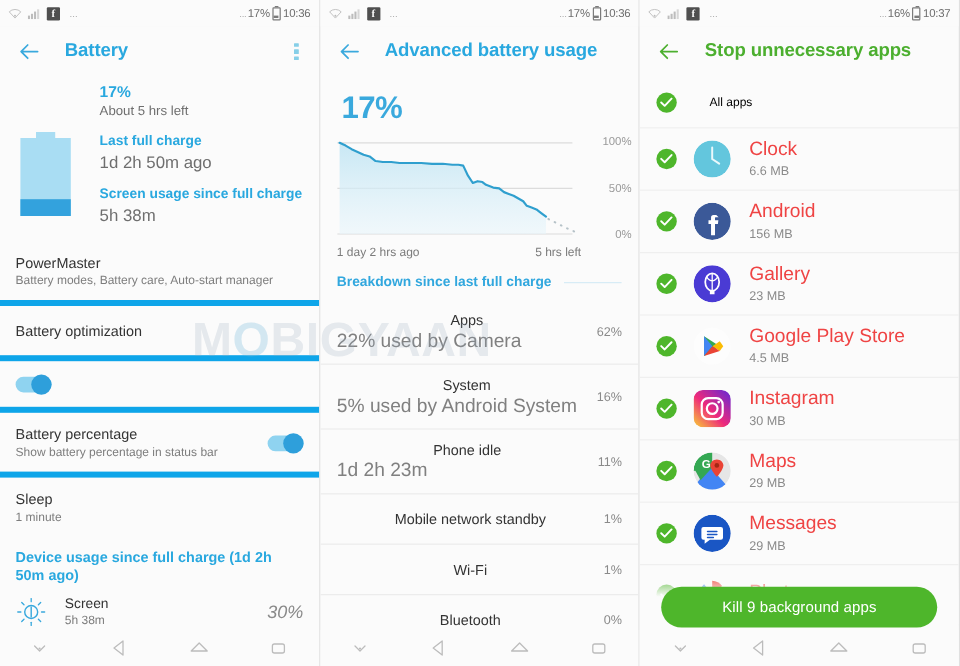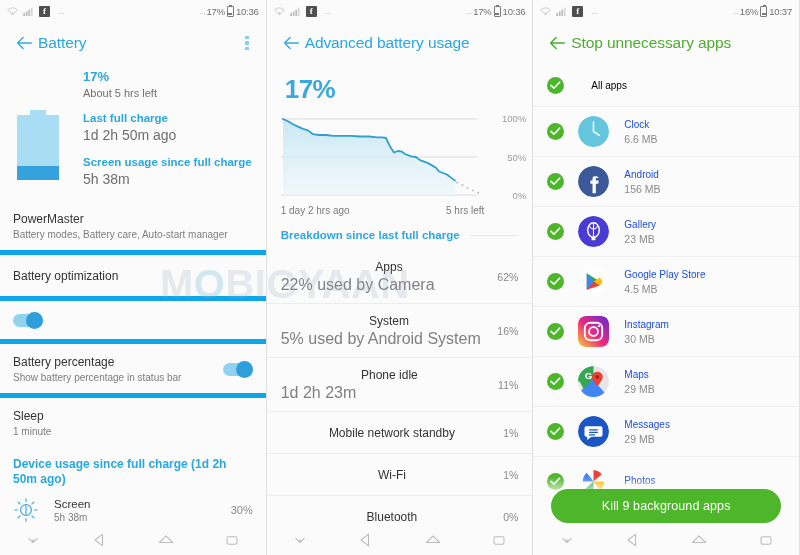--- a/index.html
+++ b/index.html
@@ -32,21 +32,21 @@
   .sig-ico { width: 11px; height: 9px; opacity: .55; }
   .fb-ico { width: 11px; height: 11px; background:#4f4f4f; border-radius:1px; color:#fbfbfb;
             font-size:9px; line-height:11px; text-align:center; font-family:"Liberation Serif", serif; font-weight:bold;}
   .batt-ico { width: 7px; height: 11px; border: 1px solid #7b7b7b; border-radius: 1px; position: relative; margin: 0 1px;}
   .batt-ico::before { content:''; position:absolute; top:-2px; left:1.5px; width:3px; height:1.5px; background:#7b7b7b;}
   .batt-ico::after { content:''; position:absolute; bottom:0.5px; left:0.5px; right:0.5px; height:2px; background:#7b7b7b;}
 
   
   .appbar { height: 42px; display: flex; align-items: center; padding: 0 13px; }
   .back-arrow { width: 22px; height: 22px; flex: 0 0 auto; }
-  .appbar-title { font-size: 15.5px; font-weight: normal; margin-left: 3px; letter-spacing: -0.1px;}
+  .appbar-title { font-size: 15.5px; font-weight: bold; margin-left: 19px; letter-spacing: -0.1px;}
   .blue-title { color: #29a8df; }
   .green-title { color: #4caf2f; }
   .overflow { margin-left: auto; display: flex; flex-direction: column; gap: 2.5px; padding: 4px; }
   .overflow i { display:block; width: 3.2px; height: 3.2px; background: #86cfe8; border-radius: 0.5px; }
   .p1-head { padding: 5px 0 0 0; }
   .pct-big { color: #29a8df; font-size: 13px; font-weight: bold; margin-left: 83px; }
   .pct-sub { color: #6e6e6e; font-size: 11px; margin-left: 83px; margin-top: 3px; }
   .batt-row { display: flex; margin-top: 11px; padding-left: 17px; }
   .batt-graphic { width: 42px; height: 70px; position: relative; flex: 0 0 auto; }
   .batt-graphic .cap { position: absolute; top: 0; left: 13px; width: 16px; height: 6px; background: #a9ddf3; }
@@ -65,21 +65,21 @@
   .switch { width: 30px; height: 13px; border-radius: 7px; background: #8fd3f0; position: relative; flex: 0 0 auto; }
   .switch i { position: absolute; right: 0; top: -2px; width: 17px; height: 17px; border-radius: 50%; background: #2e9fdb; }
   .no-border { border-bottom: none; }
 
   .section-hd { color: #29a8df; font-size: 12px; font-weight: bold; line-height: 15px; padding: 10px 13px 4px 13px;}
   .usage-row { display: flex; align-items: center; padding: 6px 13px; }
   .usage-ico { width: 26px; height: 26px; flex: 0 0 auto; }
   .usage-txt { margin-left: 15px; flex: 1 1 auto; }
   .usage-name { font-size: 11.5px; color: #333; }
   .usage-sub { font-size: 10px; color: #7d7d7d; margin-top: 2px; }
-  .usage-pct { font-size: 11px; color: #8a8a8a; }
+  .usage-pct { font-size: 15px; color: #8a8a8a; font-style: italic; }
 
   
   .p2-pct { color: #3aa9dd; font-size: 26px; font-weight: bold; padding: 10px 0 0 18px; letter-spacing: -0.5px; }
   .chart-wrap { position: relative; padding: 8px 0 0 0; height: 108px; }
   .chart-svg { position: absolute; left: 14px; top: 8px; }
   .chart-ylabs { position: absolute; right: 6px; top: 8px; height: 88px; width: 34px;
                  display: flex; flex-direction: column; justify-content: space-between;
                  font-size: 9.5px; color: #9a9a9a; text-align: right; }
   .chart-xlabs { position: absolute; left: 14px; right: 48px; top: 100px;
                  display: flex; justify-content: space-between; font-size: 10px; color: #7b7b7b; }
@@ -93,21 +93,21 @@
   .bd-pct { font-size: 10.5px; color: #8a8a8a; }
 
   
   .app-row { display: flex; align-items: center; padding: 9px 14px; border-bottom: 1px solid #efefef; }
   .check { width: 17px; height: 17px; border-radius: 50%; background: #4eb62b; flex: 0 0 auto; position: relative; }
   .check svg { position: absolute; left: 3px; top: 4px; }
   .app-ico { width: 31px; height: 31px; margin-left: 14px; flex: 0 0 auto; border-radius: 50%; overflow: hidden; }
   .app-ico.sq { border-radius: 7px; }
   .app-ico.none { background: none; }
   .app-txt { margin-left: 15px; flex: 1 1 auto; }
-  .app-name { font-size: 10px; color: #1d4ed8; }
+  .app-name { font-size: 16px; color: #ef4444; }
   .app-size { font-size: 10.5px; color: #8a8a8a; margin-top: 3px; }
   .allapps { display: flex; align-items: center; padding: 13px 14px 12px 14px; border-bottom: 1px solid #efefef; }
   .allapps .lbl { margin-left: 27px; font-size: 10px; color: #000000; }
   .kill-btn {
     position: absolute; left: 18px; right: 18px; bottom: 32px; height: 34px;
     background: #4eb62b; border-radius: 18px; border: none;
     color: #fff; font-size: 12.5px; font-family: "Liberation Sans", sans-serif;
     letter-spacing: 0.1px; cursor: pointer;
   }
   .kill-shade { position: absolute; left:0; right:0; bottom: 0; height: 78px;

